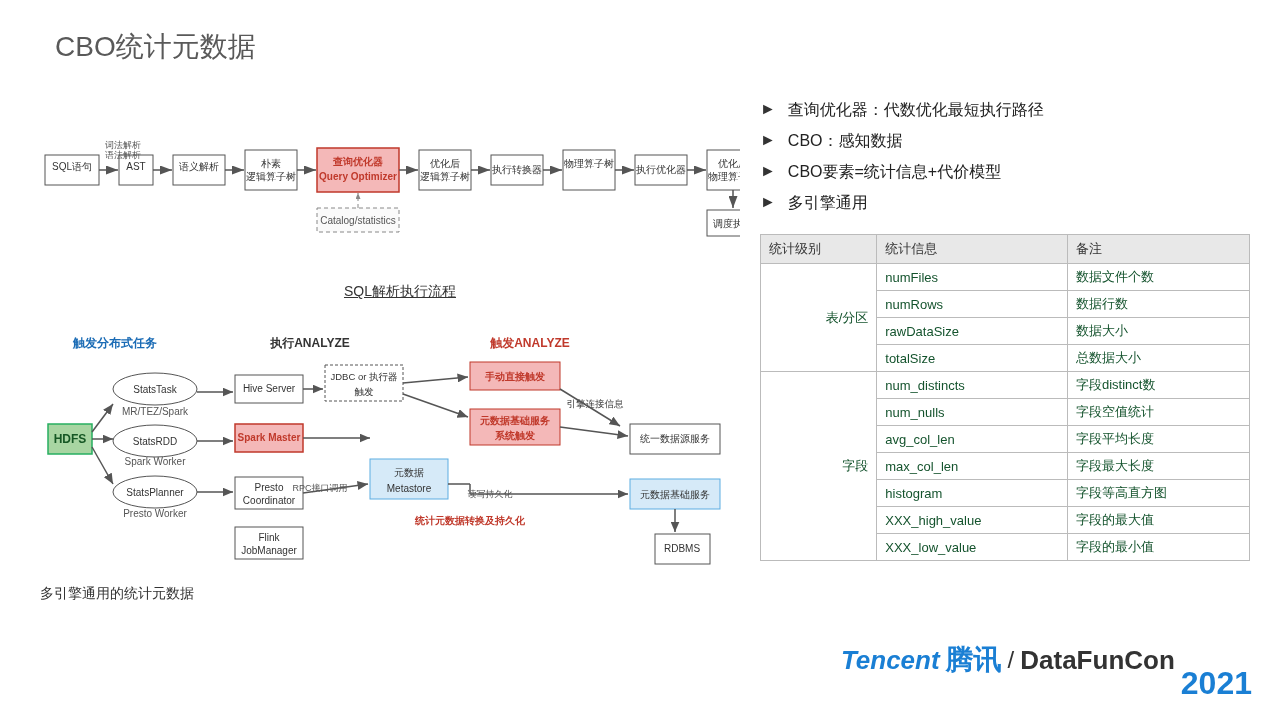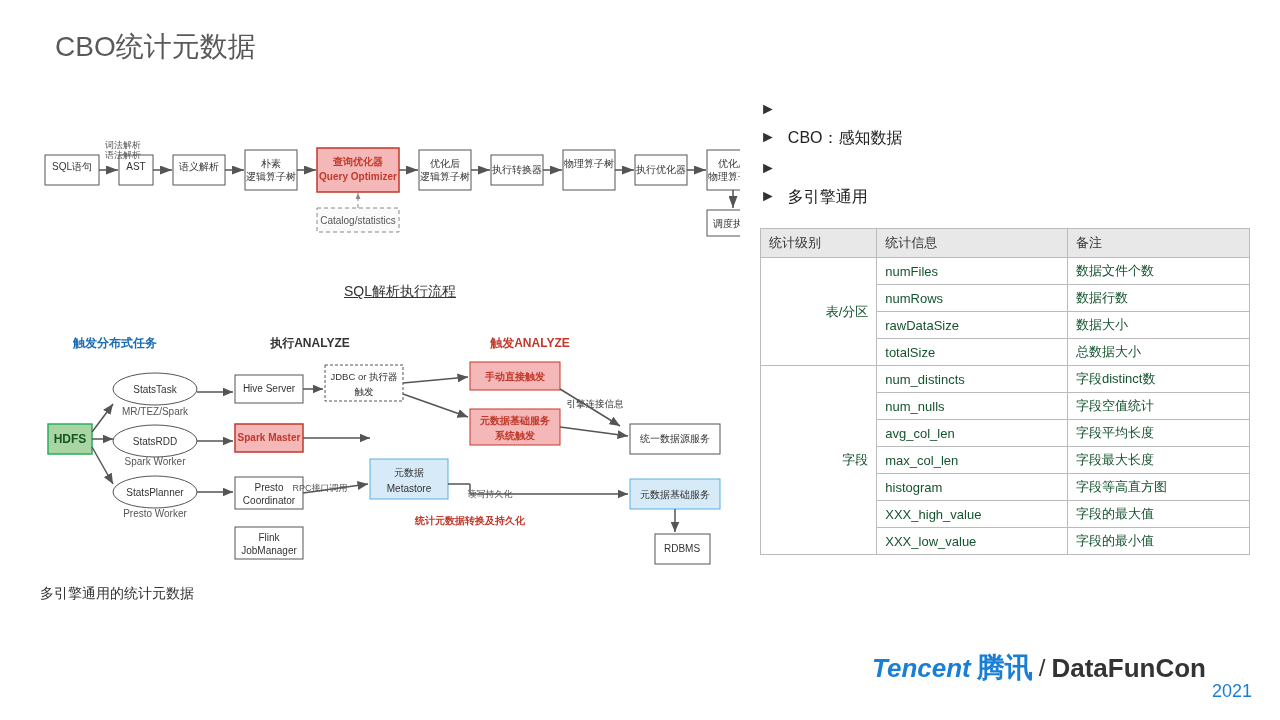--- a/index.html
+++ b/index.html
@@ -121,22 +121,22 @@
       font-size: 24px;
       color: #333;
       font-weight: 300;
     }
     .footer-datafun {
       font-size: 26px;
       font-weight: bold;
       color: #333;
     }
     .footer-year {
-      font-size: 18px;
-      font-weight: normal;
+      font-size: 32px;
+      font-weight: bold;
       color: #1a7fd4;
       margin-top: 47px;
     }
   </style>
 </head>
 <body>
 
 <div class="page-title">CBO统计元数据</div>
 
 <div class="left-section">
@@ -337,27 +337,29 @@
   </svg>
 
   <div class="dist-caption">多引擎通用的统计元数据</div>
 </div>
 
 <div class="right-section">
 
   <ul class="bullet-list">
     <li>
       <span class="bullet-arrow">►</span>
+      <span>查询优化器：代数优化最短执行路径</span>
     </li>
     <li>
       <span class="bullet-arrow">►</span>
       <span>CBO：感知数据</span>
     </li>
     <li>
       <span class="bullet-arrow">►</span>
+      <span>CBO要素=统计信息+代价模型</span>
     </li>
     <li>
       <span class="bullet-arrow">►</span>
       <span>多引擎通用</span>
     </li>
   </ul>
 
   <table class="stats-table">
     <thead>
       <tr>

